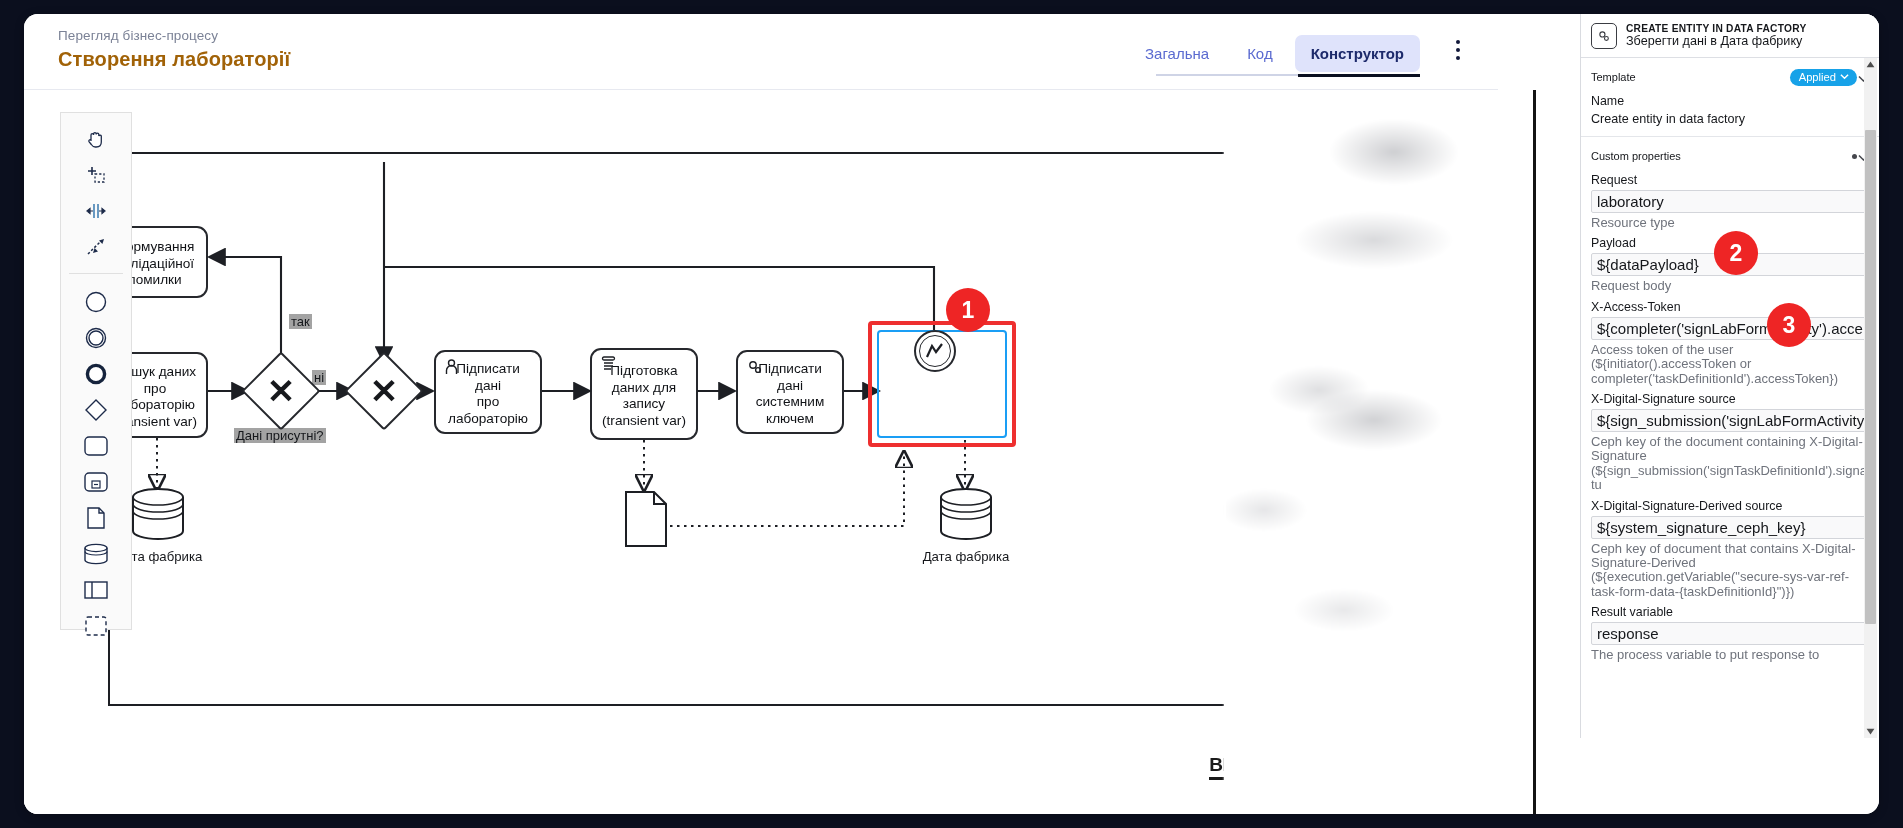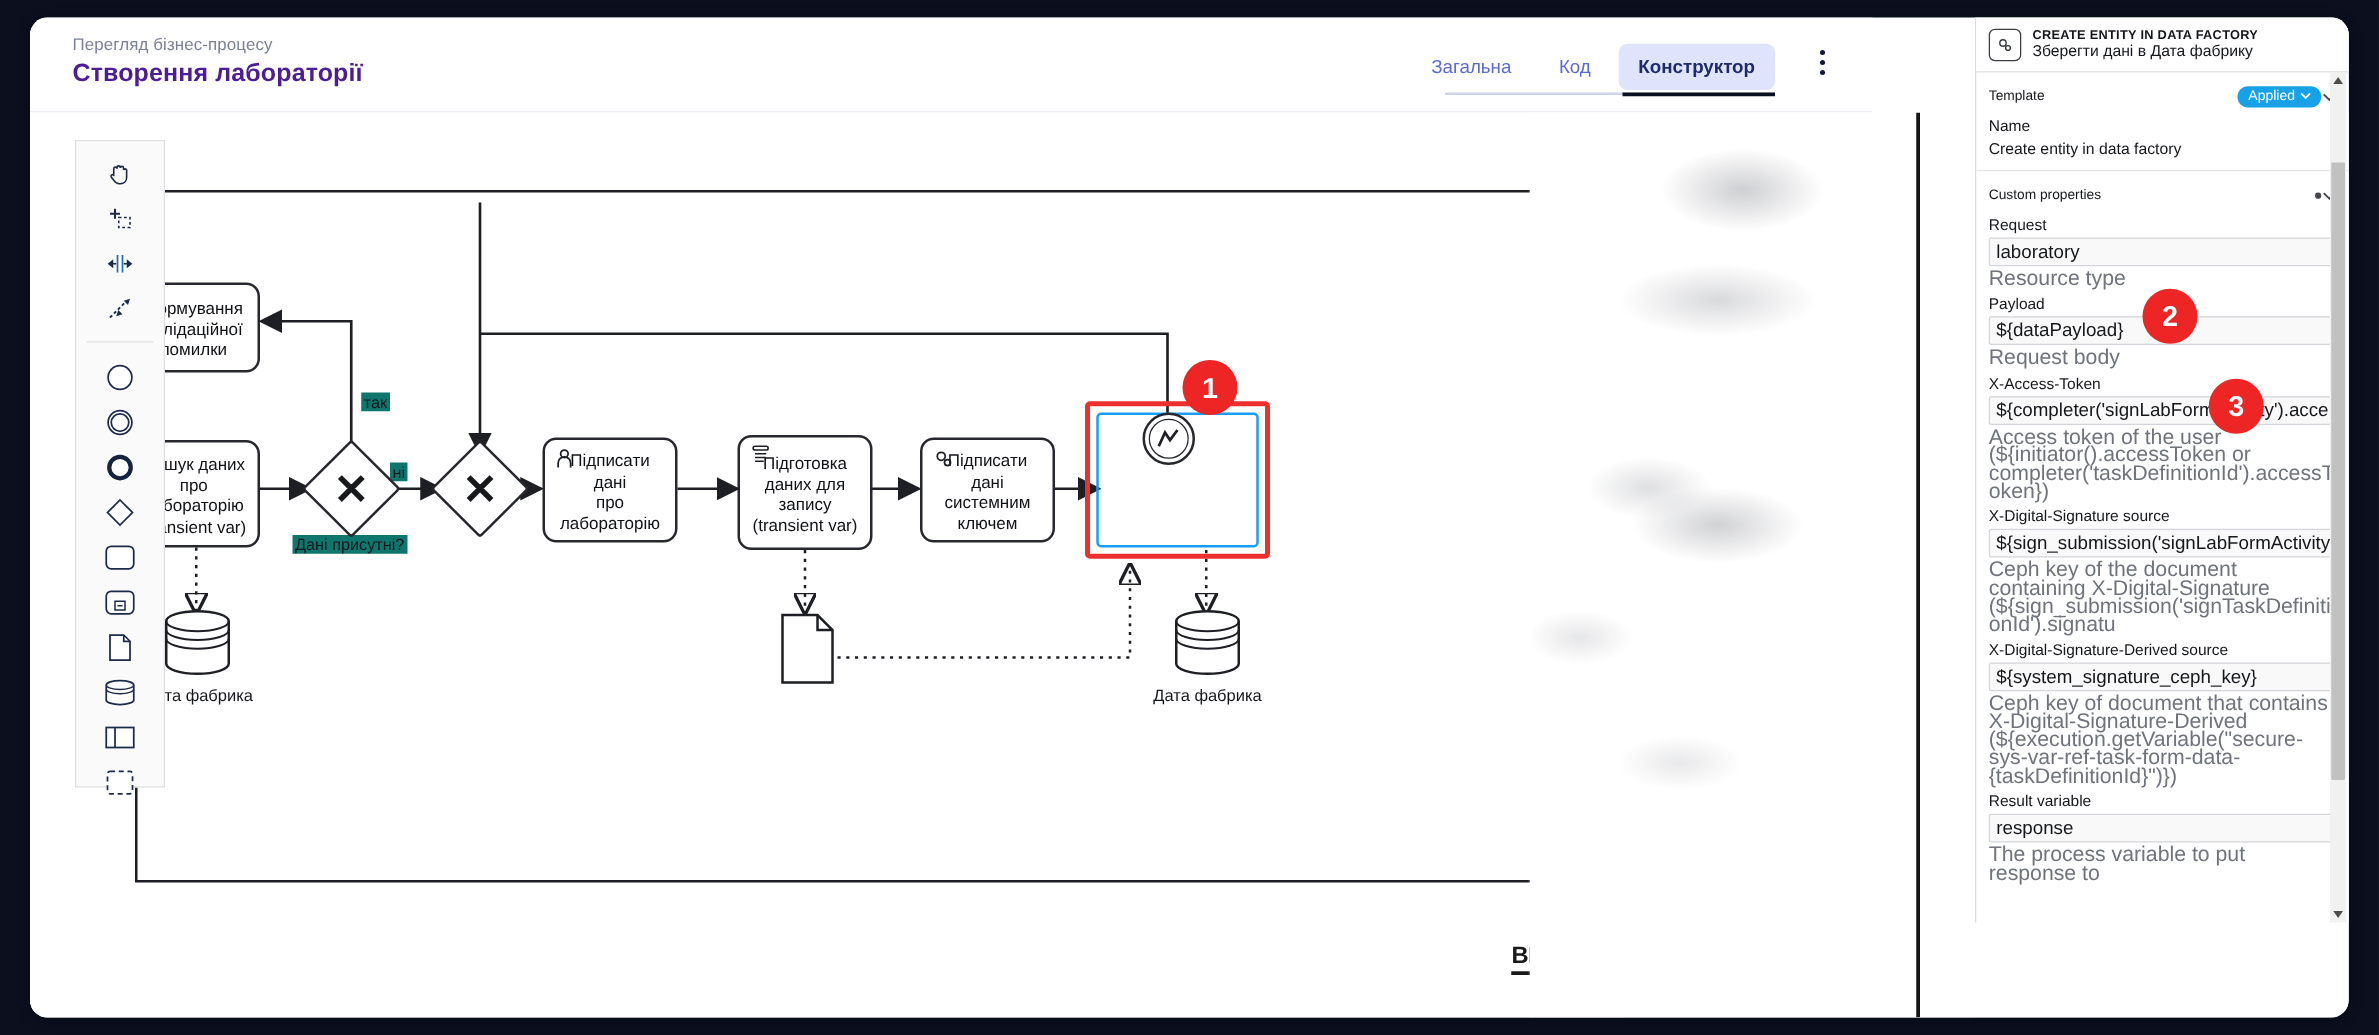--- a/index.html
+++ b/index.html
@@ -41,21 +41,21 @@
     left: 34px; top: 14px;
     font-size: 13.5px;
     color: #7b8296;
     letter-spacing: .1px;
   }
   .page-title {
     position: absolute;
     left: 34px; top: 34px;
     font-size: 20px;
     font-weight: bold;
-    color: #4c1d95;
+    color: #a16207;
     letter-spacing: .1px;
   }
   .tabs {
     position: absolute;
     right: 78px; top: 18px;
     display: flex;
     align-items: center;
     gap: 6px;
     height: 42px;
   }
@@ -175,21 +175,21 @@
     width: 56px; height: 56px;
     display: flex; align-items: center; justify-content: center;
     font-size: 34px; font-weight: bold; color: #16181c;
     font-family: "Liberation Sans", sans-serif;
     pointer-events: none;
   }
   .edge-label {
     position: absolute;
     font-size: 13px;
     color: #15171b;
-    background: #0f766e;
+    background: #a3a3a3;
     padding: 0 2px;
   }
   .ds-label {
     position: absolute;
     font-size: 13.2px;
     color: #15171b;
     text-align: center;
     white-space: nowrap;
   }
 
@@ -369,21 +369,21 @@
     width: 13px; height: 13px;
     display: inline-block;
     cursor: pointer;
   }
   .field-label {
     font-size: 12.4px;
     color: #15171b;
     margin: 6px 0 3px 0;
   }
   .field-sub {
-    font-size: 17px;
+    font-size: 13px;
     color: #6f737c;
     line-height: 14.4px;
     margin: 3px 0 0 0;
     word-break: break-word;
   }
   .inp {
     width: 100%;
     height: 23px;
     border: 1px solid #d3d5da;
     background: #f9f9fa;

